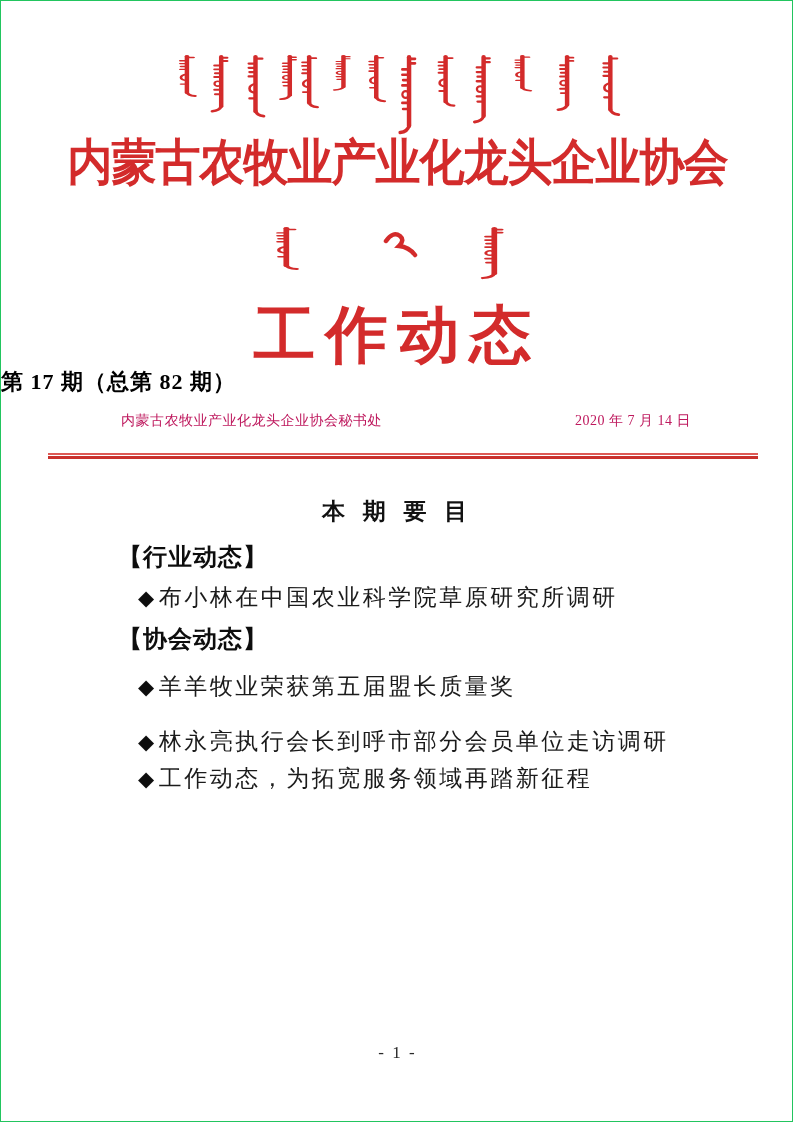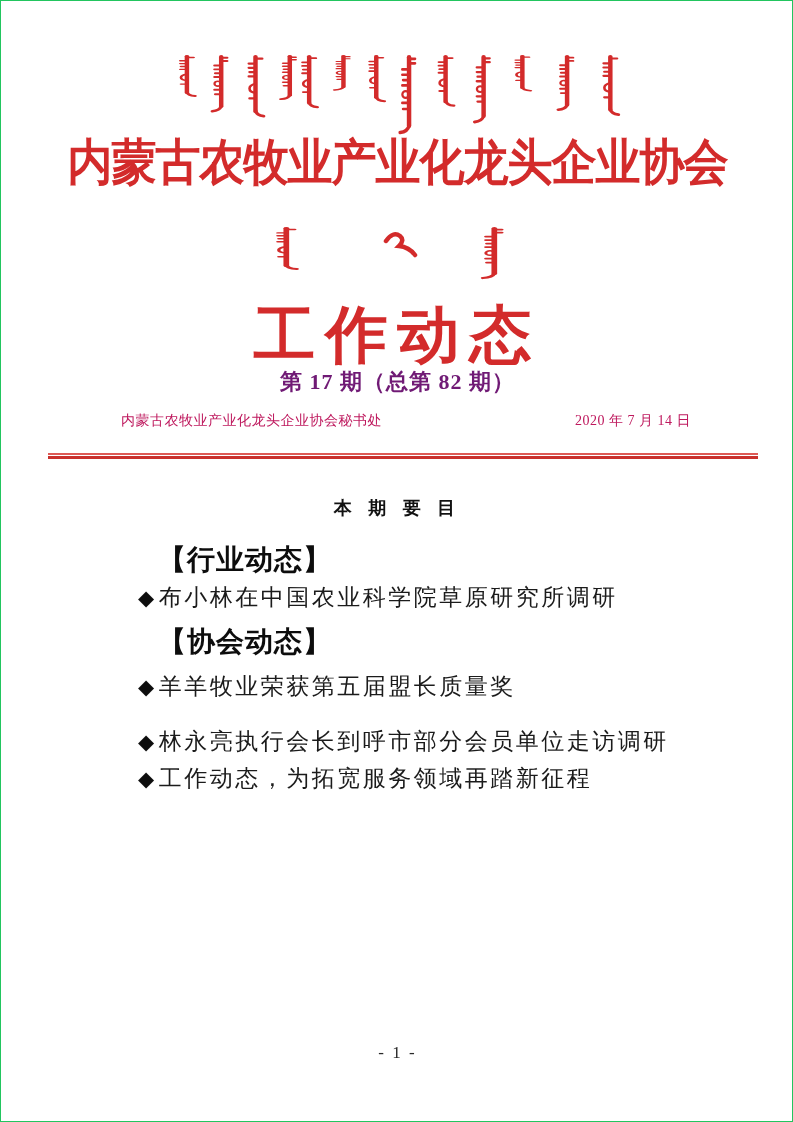--- a/index.html
+++ b/index.html
@@ -59,25 +59,24 @@
     font-weight: bold;
     letter-spacing: 10px;
     color: #d32b2b;
     white-space: nowrap;
   }
   .issue-line {
     position: absolute;
     top: 366px;
     left: 0;
     width: 793px;
-    text-align: center;
     font-size: 22px;
     font-weight: bold;
     letter-spacing: 1px;
-    color: #701a75;
+    color: #000000;
   }
   .publisher-row {
     position: absolute;
     top: 411px;
     left: 120px;
     width: 570px;
     display: flex;
     justify-content: space-between;
     align-items: baseline;
     font-size: 14px;
@@ -94,34 +93,33 @@
   .red-rule .gap   { height: 1px; background: #ffffff; }
   .red-rule .thick { height: 3px; background: #c9302c; }
 
   
   .toc-heading {
     position: absolute;
     top: 495px;
     left: 0;
     width: 793px;
     text-align: center;
-    font-size: 18px;
+    font-size: 23px;
     font-weight: bold;
     letter-spacing: 6px;
     color: #111111;
   }
   .section-label {
     position: absolute;
     left: 117px;
     font-family: Liberation Mono, monospace;
-    font-size: 28px;
+    font-size: 24px;
     font-weight: bold;
     color: #0d0d0d;
     letter-spacing: 1px;
-    margin-left: 40px;
   }
   .sec1 { top: 540px; }
   .sec2 { top: 622px; }
   .toc-item {
     position: absolute;
     left: 117px;
     font-size: 23px;
     letter-spacing: 2.5px;
     color: #1b1b1b;
     white-space: nowrap;

